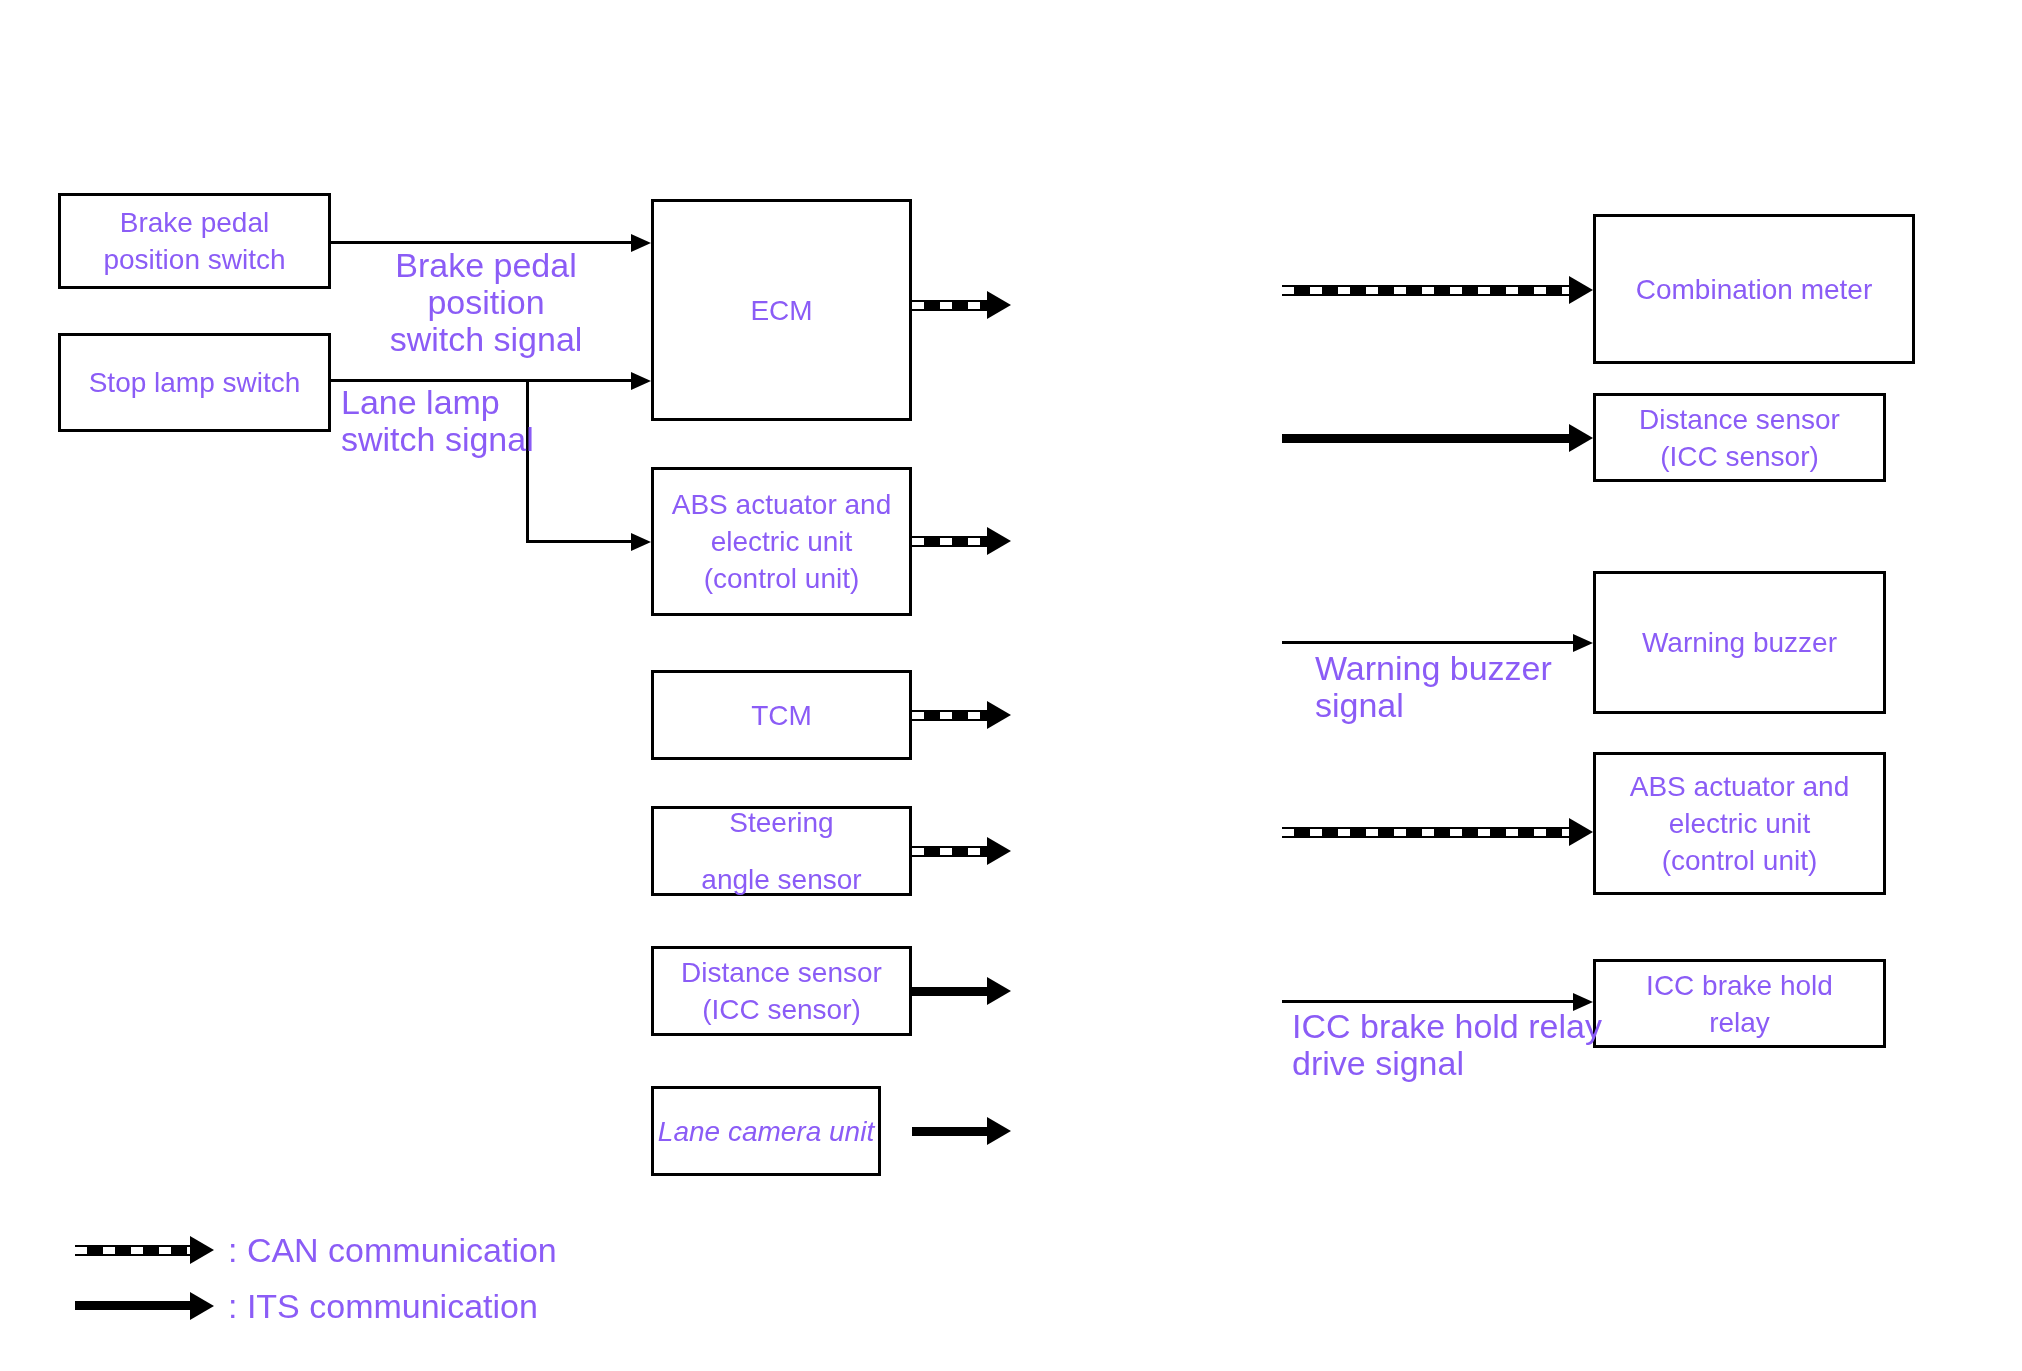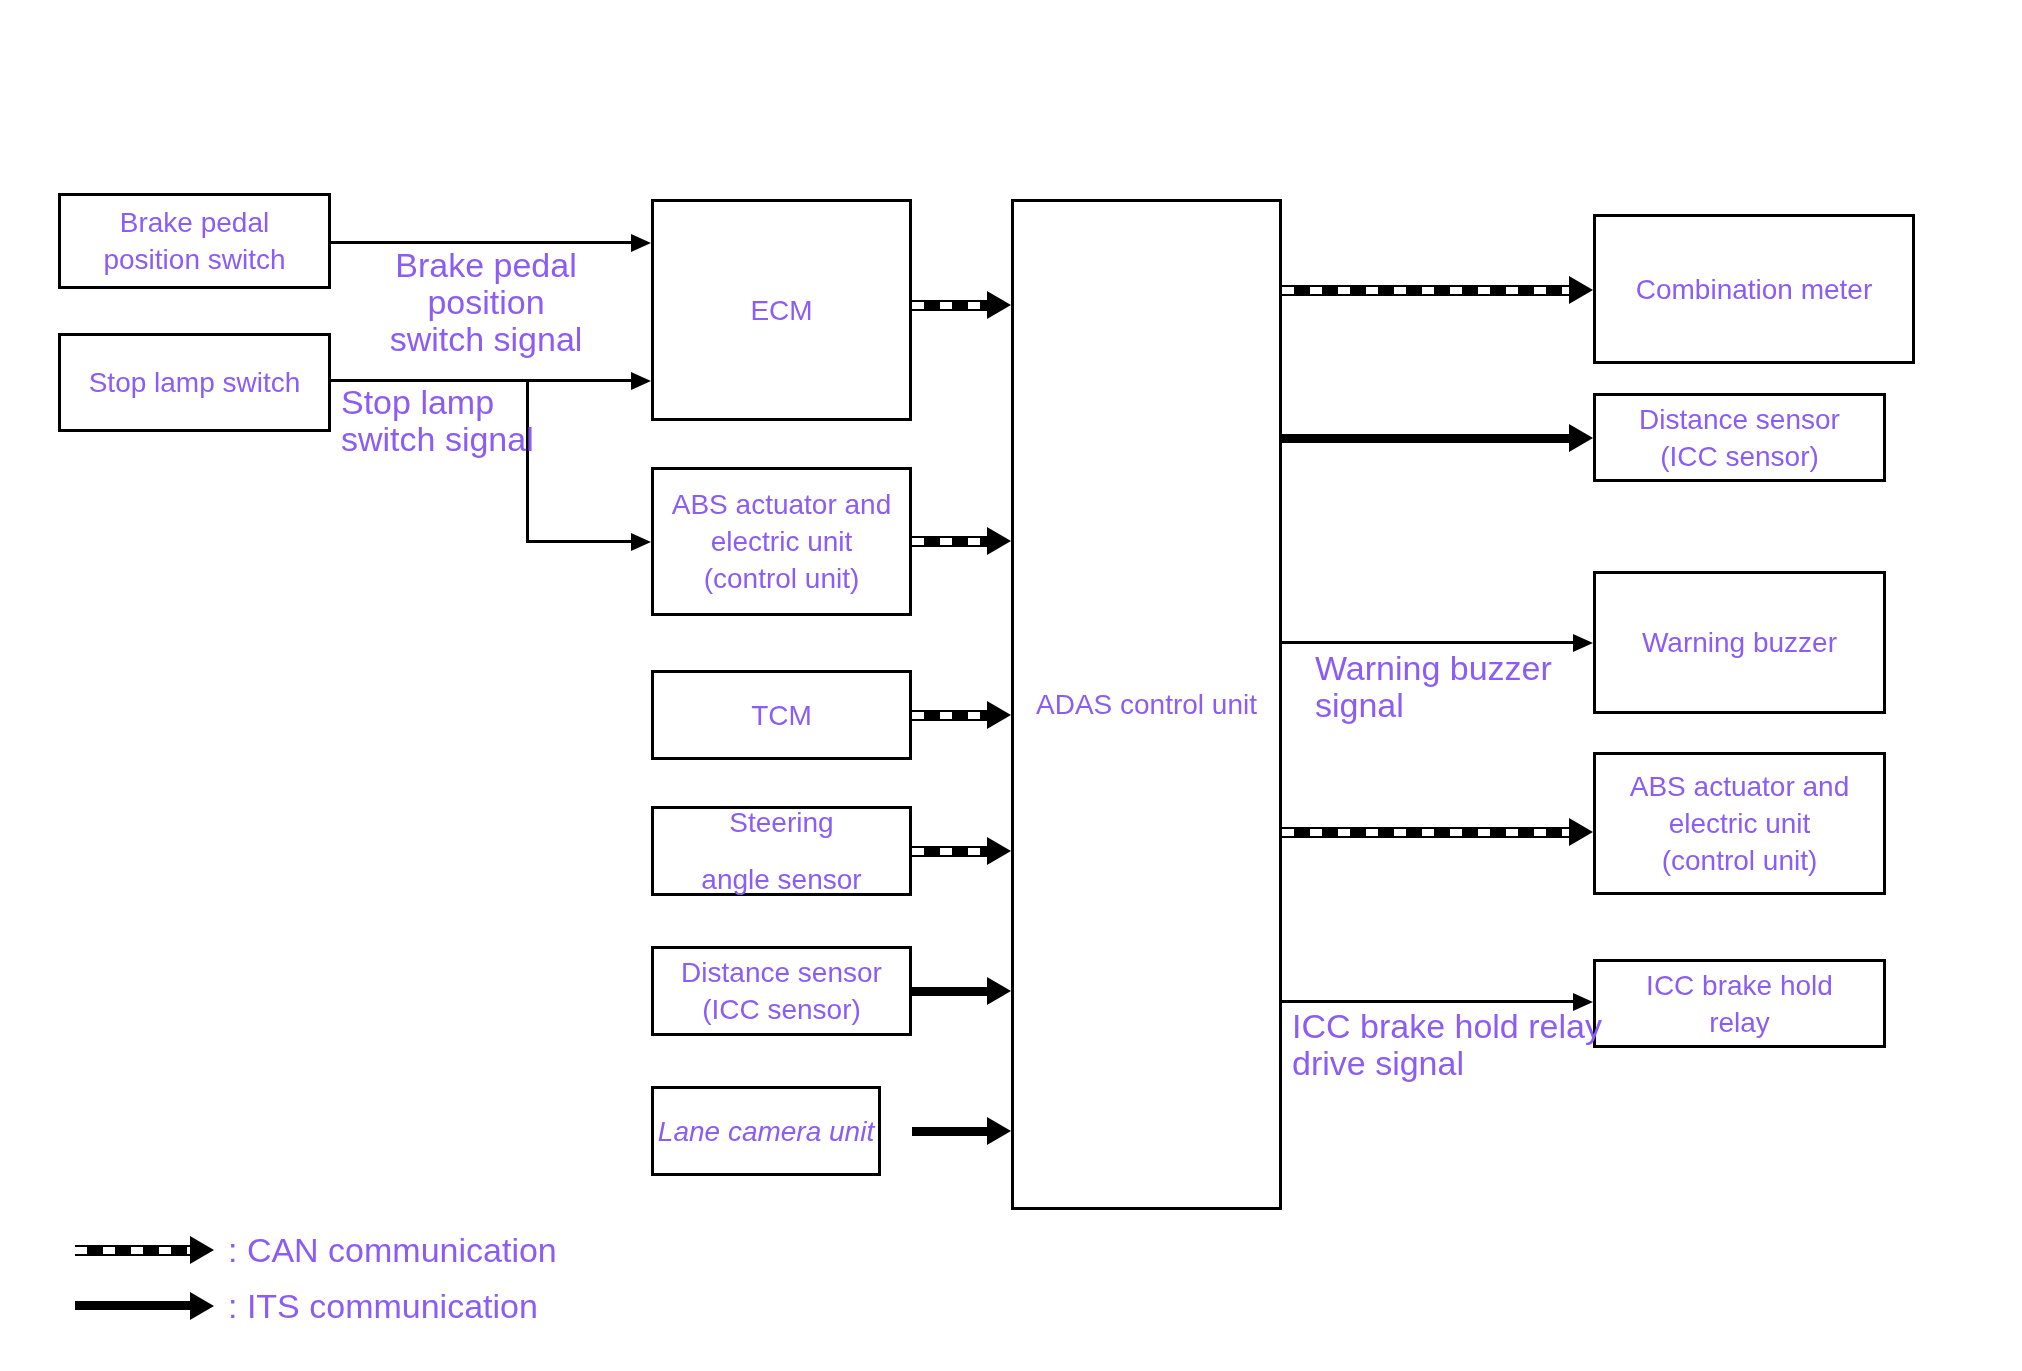--- a/index.html
+++ b/index.html
@@ -92,23 +92,20 @@
 
   <div class="box" style="left:651px; top:946px; width:261px; height:90px;">
     <div>Distance sensor</div>
     <div>(ICC sensor)</div>
   </div>
 
   <div class="box" style="left:651px; top:1086px; width:230px; height:90px;font-style:italic;">
     <div>Lane camera unit</div>
   </div>
 
-  <div class="box" style="left:1011px; top:199px; width:271px; height:1011px;">
-    <div>ADAS control unit</div>
-  </div>
 
   <div class="box" style="left:1593px; top:214px; width:322px; height:150px;">
     <div>Combination meter</div>
   </div>
 
   <div class="box" style="left:1593px; top:393px; width:293px; height:89px;">
     <div>Distance sensor</div>
     <div>(ICC sensor)</div>
   </div>
 
@@ -169,21 +166,21 @@
 
   <div class="its-shaft" style="left:1282px; top:434px; width:287px;"></div>
   <div class="bighead" style="left:1569px; top:424px;"></div>
 
   <div class="lbl center" style="left:340px; top:247px; width:292px;">
     <div>Brake pedal position</div>
     <div>switch signal</div>
   </div>
 
   <div class="lbl" style="left:341px; top:384px;">
-    <div>Stop lamp</div>
+    <div>Lane lamp</div>
     <div>switch signal</div>
   </div>
 
   <div class="lbl" style="left:1315px; top:650px;">
     <div>Warning buzzer</div>
     <div>signal</div>
   </div>
 
   <div class="lbl" style="left:1292px; top:1008px;">
     <div>ICC brake hold relay</div>

